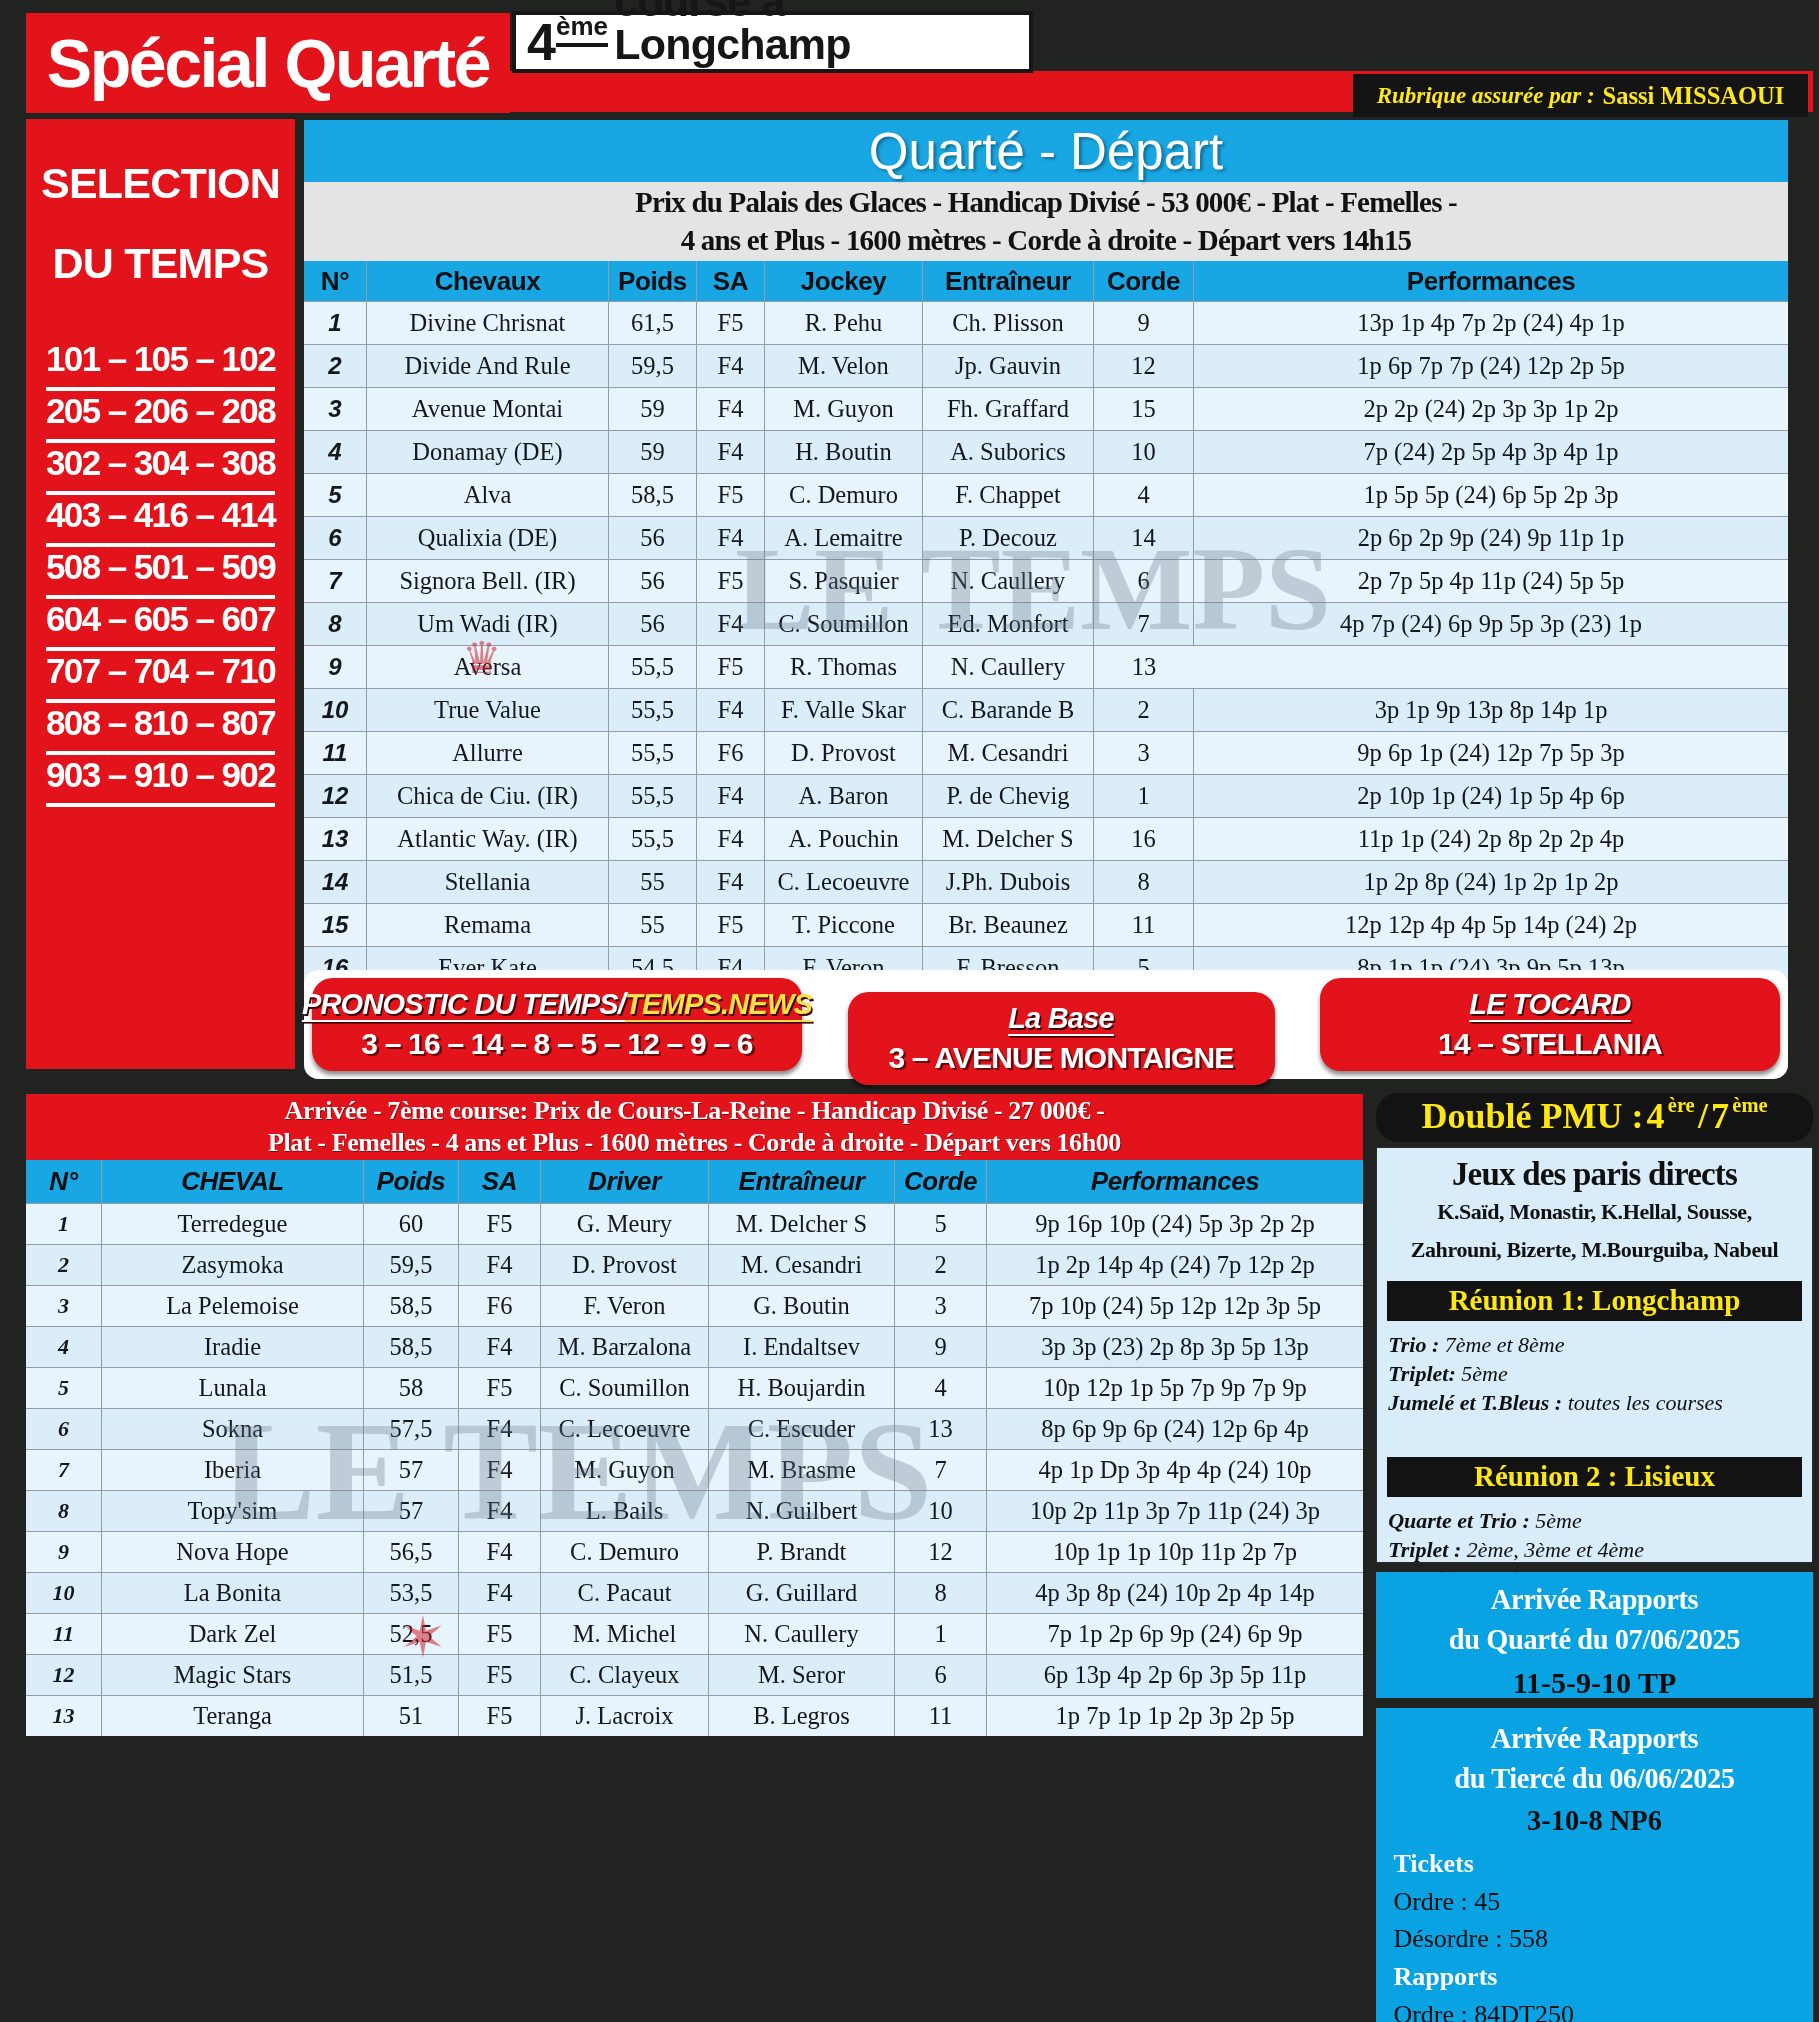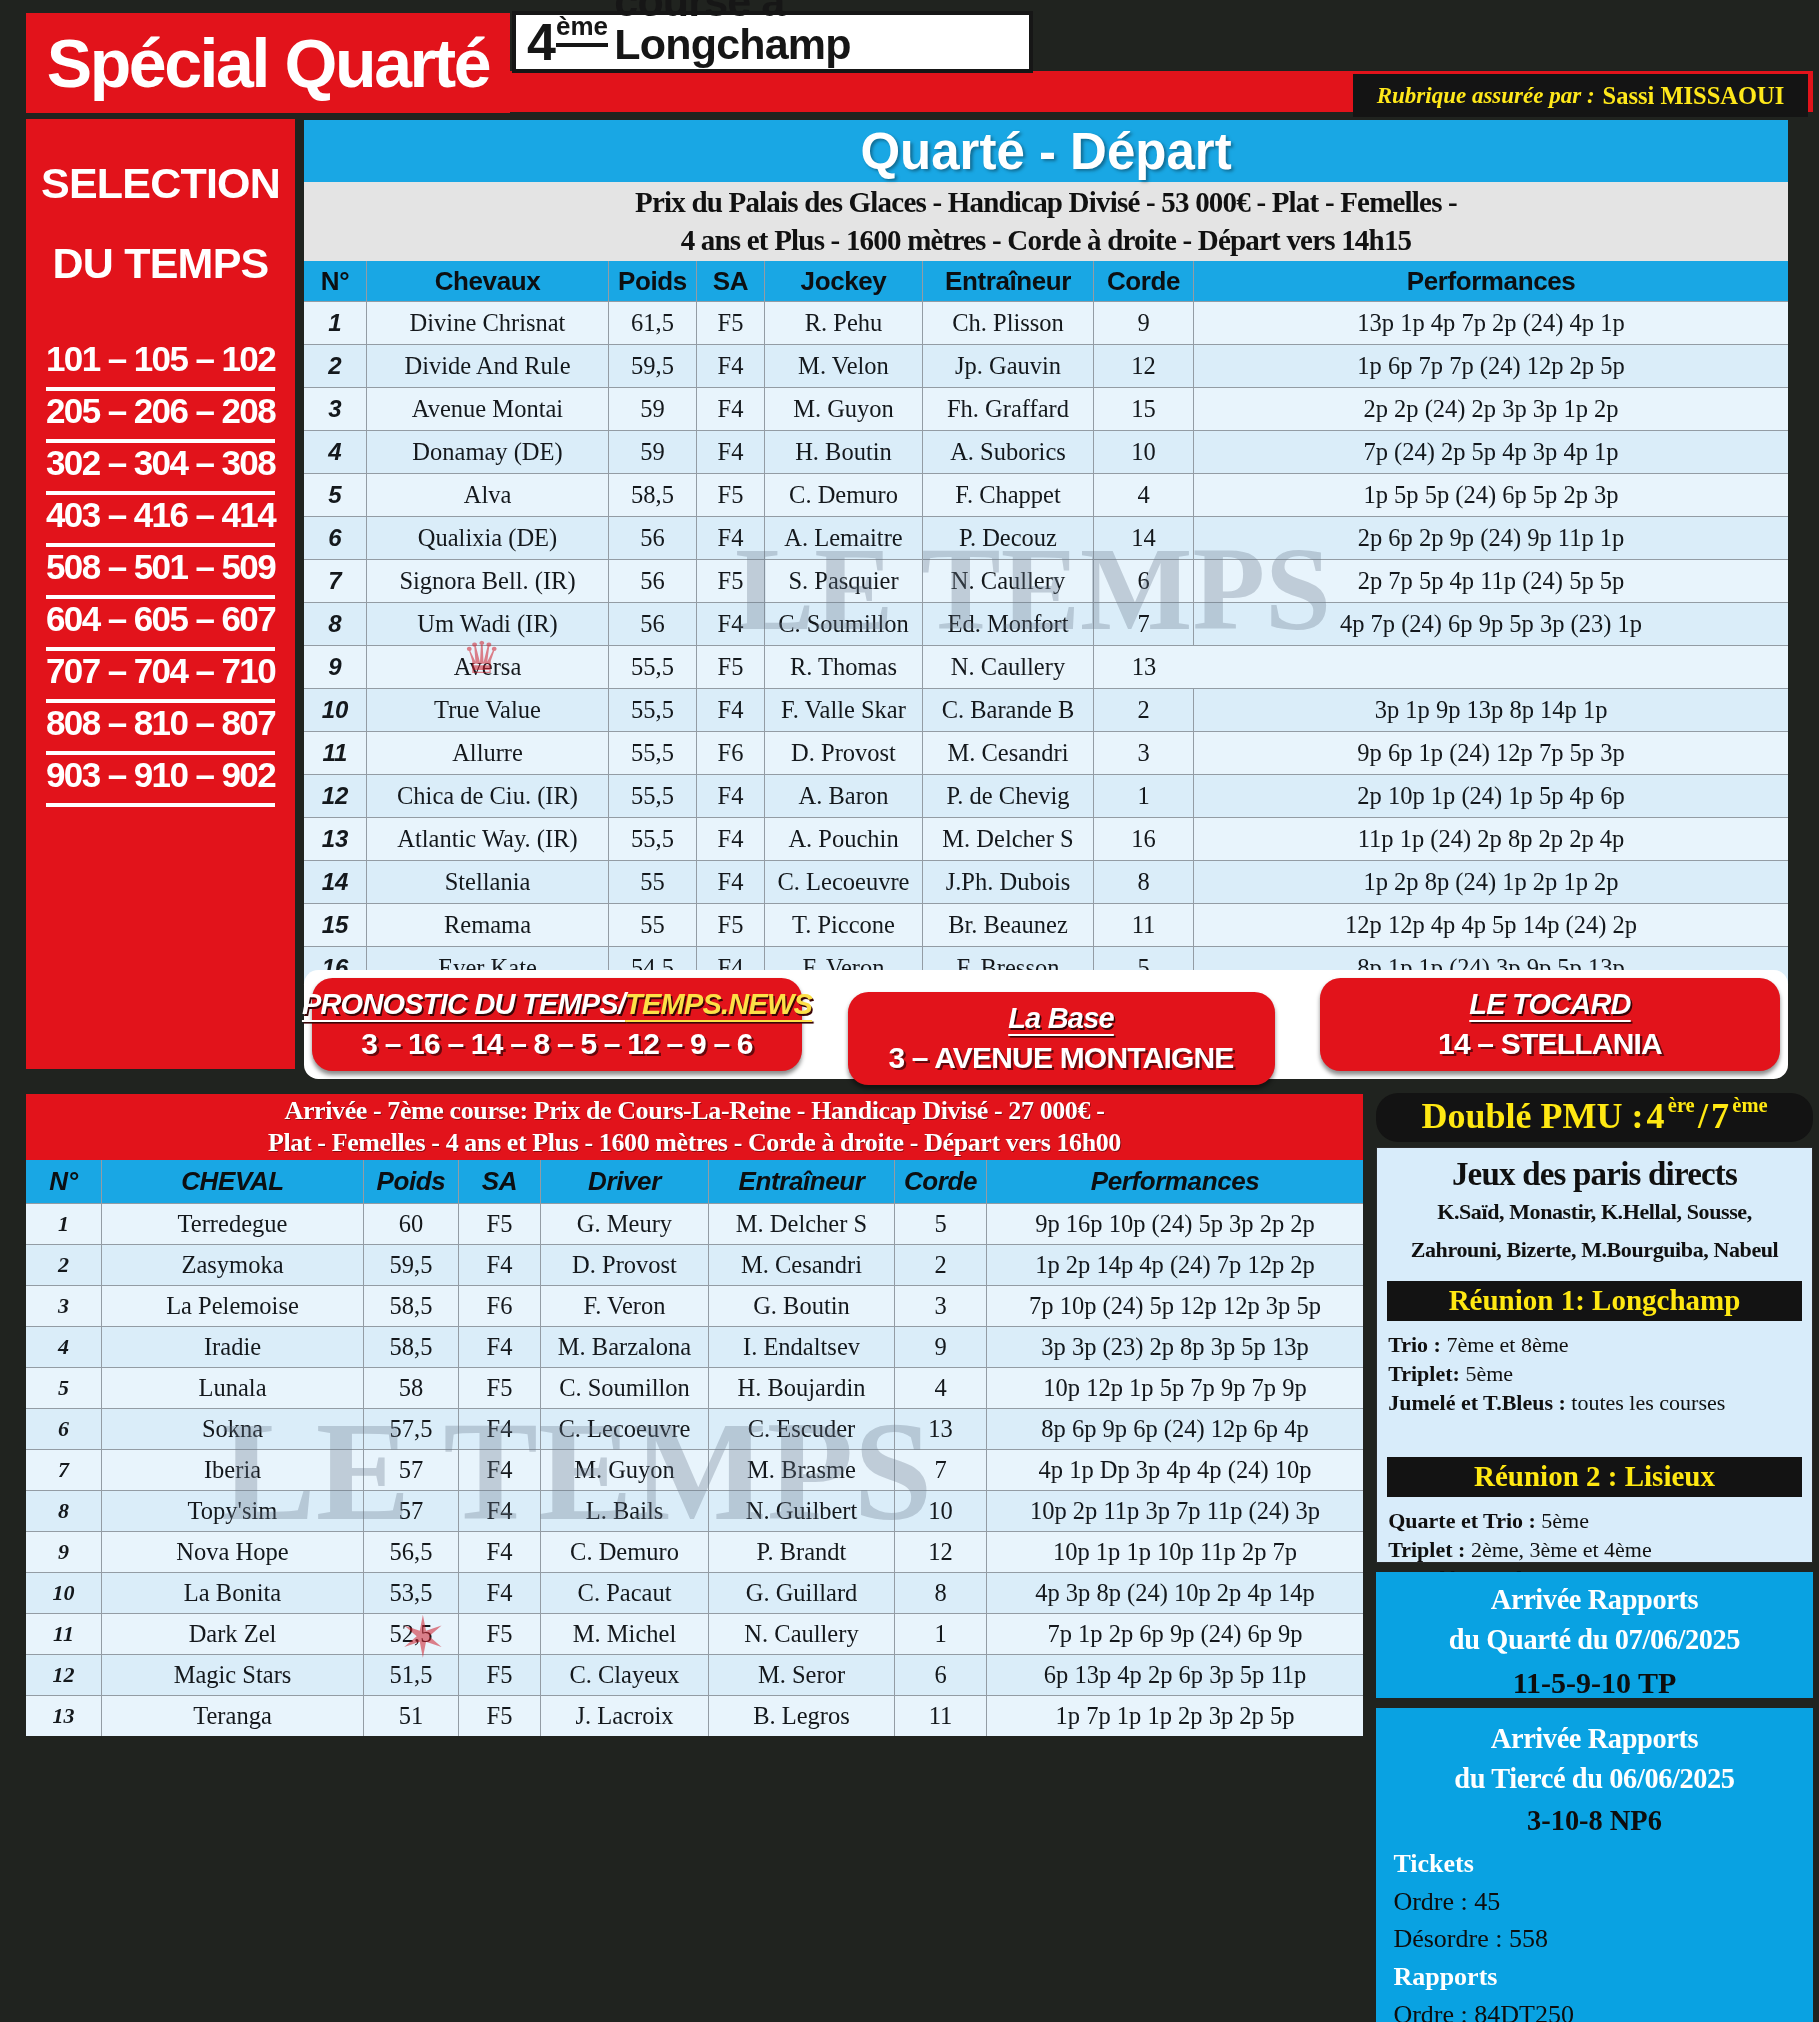--- a/index.html
+++ b/index.html
@@ -39,21 +39,21 @@
           overflow:hidden;white-space:nowrap;}
   .th:last-child,.td:last-child{border-right:none;}
   .data-row{border-top:1.6px solid #939ca4;}
   .td{font-family:"Liberation Serif",serif;font-size:24.5px;color:#14181c;}
   .data-row:nth-child(odd){background:#e8f4fc;}
   .data-row:nth-child(even){background:#daedf9;}
 
   
   .race1{position:absolute;left:304px;top:120px;width:1484px;height:847px;background:#daedf9;}
   .race1 .title-bar{height:62px;background:#19a7e4;display:flex;align-items:center;justify-content:center;}
-  .race1 .title-bar span{color:#fff;font-weight:700;font-size:51px;letter-spacing:0px;
+  .race1 .title-bar span{color:#fff;font-weight:400;font-size:51px;letter-spacing:0px;
                          text-shadow:2.4px 2.4px 3.2px rgba(0,0,0,.35);}
   .race1 .conditions{height:79px;background:#e4e4e4;display:flex;flex-direction:column;
                      align-items:center;justify-content:center;}
   .race1 .conditions div{font-family:"Liberation Serif",serif;font-weight:bold;font-size:29px;
                          color:#111;letter-spacing:-0.8px;line-height:1.3;}
   .race1 .head-row{height:40px;background:#19a7e4;}
   .race1 .th{color:#0c0f12;font-weight:bold;font-size:26px;letter-spacing:-0.4px;}
   .race1 .data-row{height:42px;}
   .race1 .td.c0{font-weight:bold;font-style:italic;font-size:24px;font-family:"Liberation Sans",sans-serif;}
 
@@ -104,21 +104,21 @@
   .jeux-title{font-family:"Liberation Serif",serif;font-weight:bold;font-size:33px;color:#101010;
               text-align:center;margin-top:3.2px;letter-spacing:-0.8px;}
   .jeux-cities{font-family:"Liberation Serif",serif;font-weight:bold;font-size:22px;color:#101010;
                text-align:center;line-height:1.75;letter-spacing:-0.4px;white-space:nowrap;}
   .reunion-bar{background:#131313;height:40px;display:flex;align-items:center;justify-content:center;
                margin:11px 1.6px 9.5px 1.6px;}
   .reunion-bar span{color:#ffe812;font-family:"Liberation Serif",serif;font-weight:bold;font-size:29px;}
   .info-lines{font-family:"Liberation Serif",serif;font-size:22px;color:#101010;line-height:1.32;
               padding-left:3.2px;}
   .info-lines .lbl{font-weight:bold;}
-  .info-lines div{white-space:nowrap;}
+  .info-lines div{white-space:nowrap;font-style:italic;}
   .spacer1{height:28.4px;}
   .cyan-box{position:absolute;left:1376px;width:437px;background:#09a2e2;box-sizing:border-box;}
   .cyan1{top:1572px;height:126px;padding-top:8px;}
   .cyan2{top:1708px;height:314px;padding-top:11px;}
   .cyan-line{color:#fff;font-family:"Liberation Serif",serif;font-weight:bold;font-size:28.4px;
              text-align:center;line-height:1.4;letter-spacing:-0.4px;}
   .cyan-result{color:#0d0d0d;font-family:"Liberation Serif",serif;font-weight:bold;font-size:30px;
                text-align:center;margin-top:6.3px;letter-spacing:0px;}
   .tickets-block{margin-top:8px;padding-left:17.4px;font-family:"Liberation Serif",serif;font-size:26px;
                  color:#0d0d0d;line-height:1.45;}

